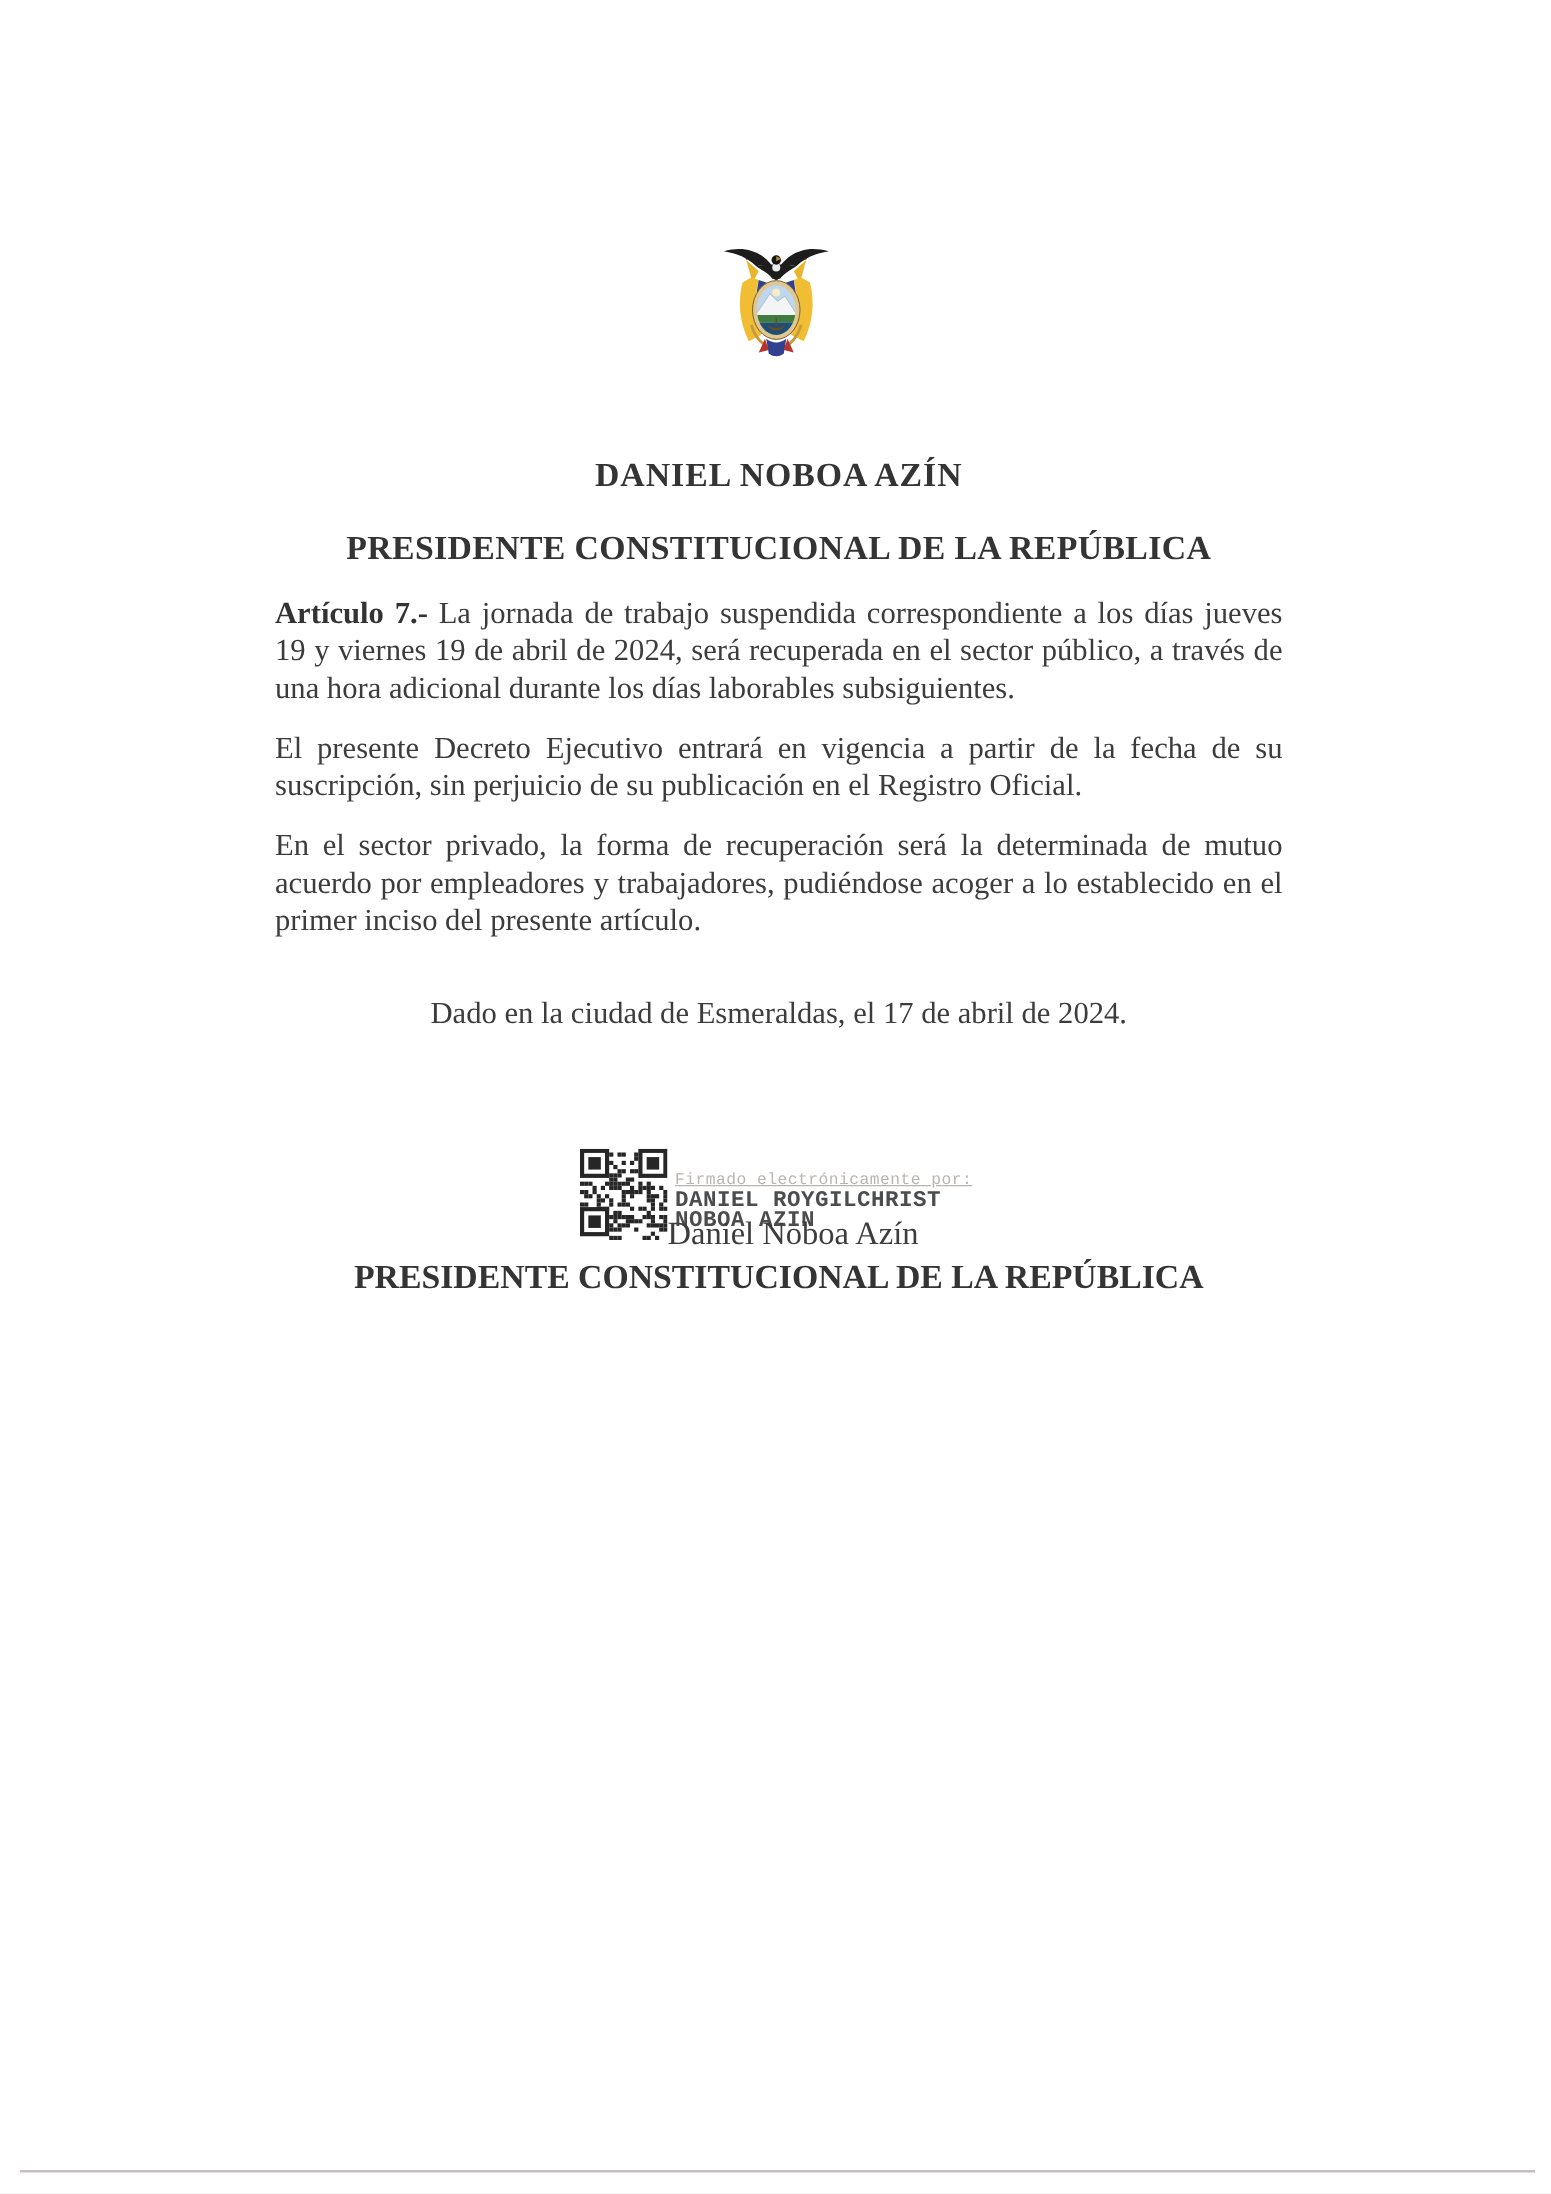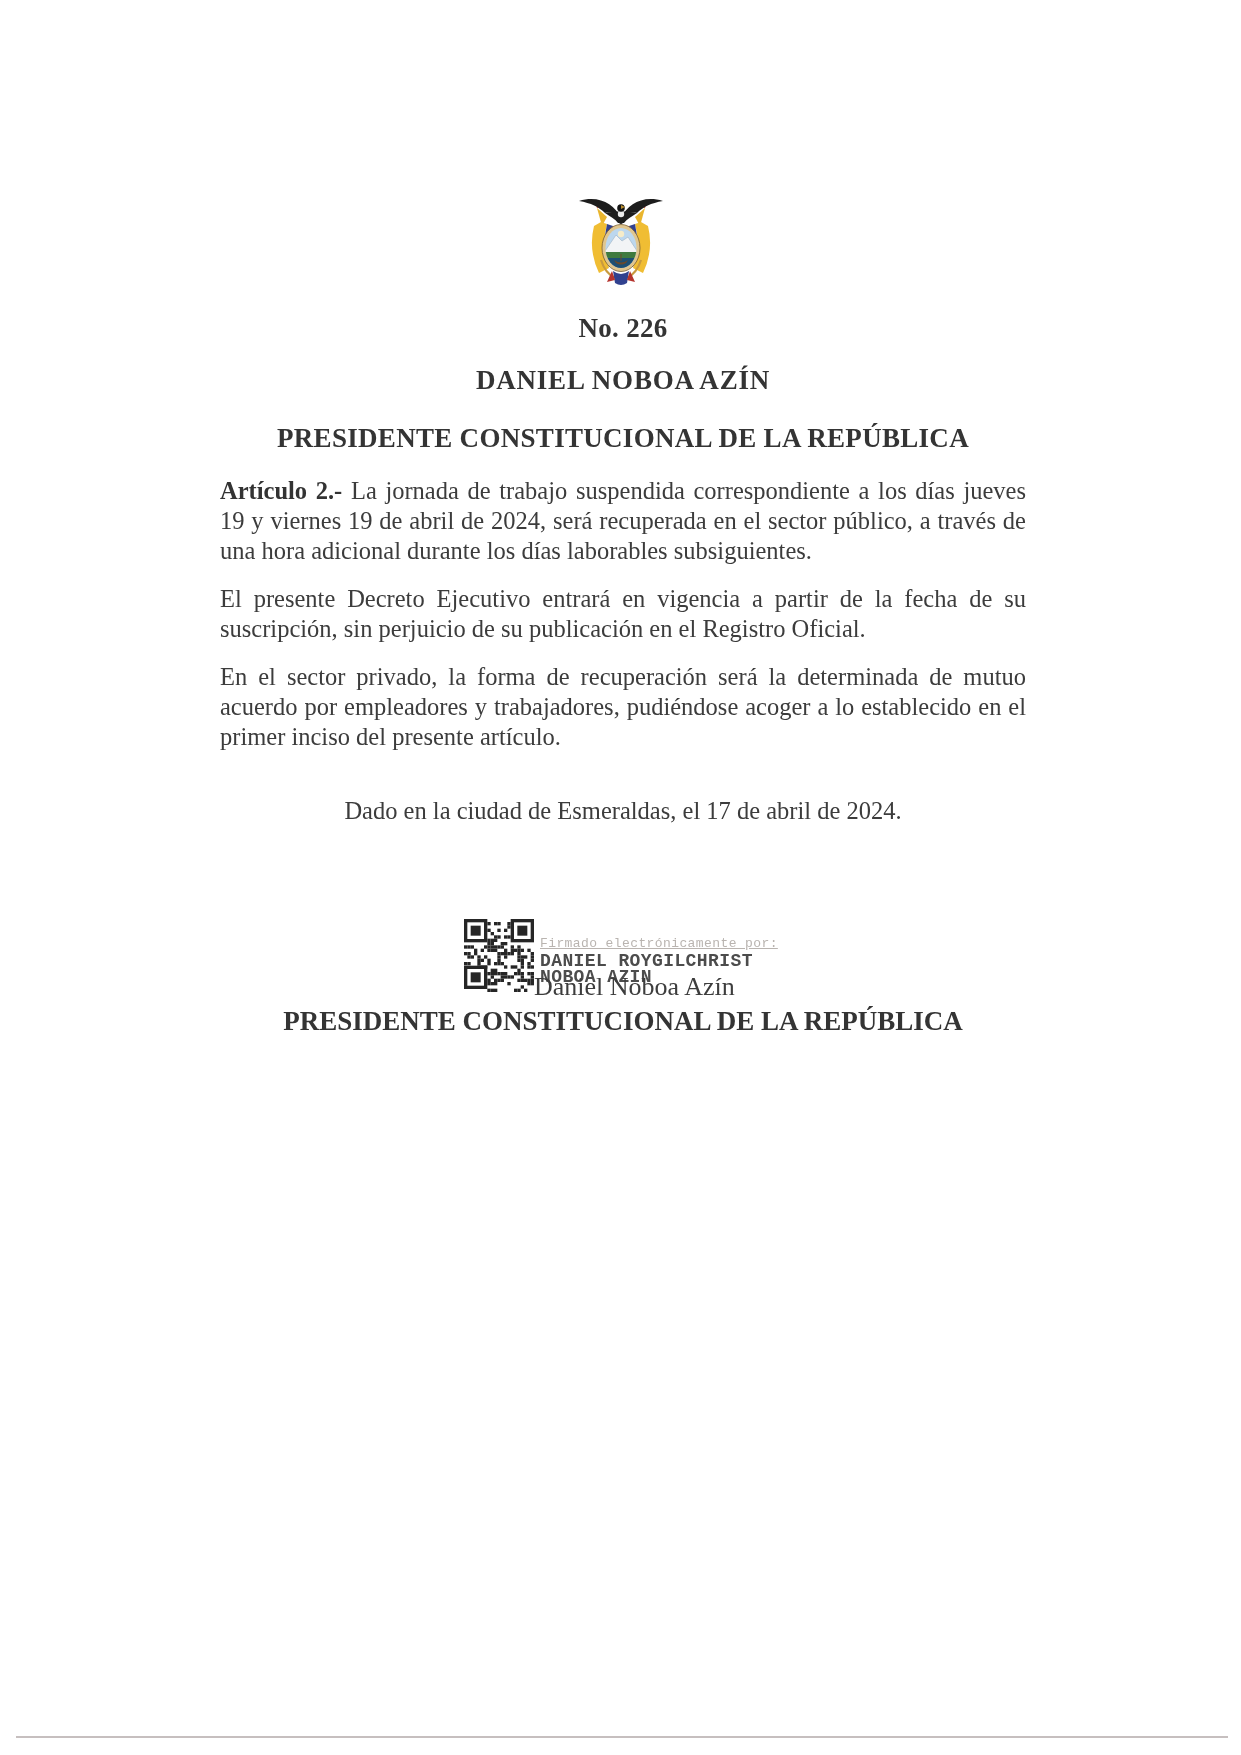--- a/index.html
+++ b/index.html
@@ -95,26 +95,25 @@
       <path fill="#1d1d1d" d="M50,28 C43,14 28,5 8,11 C20,13 28,17 34,23 C40,21 46,24 50,28 Z"></path>
       <path fill="#1d1d1d" d="M50,28 C57,14 72,5 92,11 C80,13 72,17 66,23 C60,21 54,24 50,28 Z"></path>
       <path fill="#1d1d1d" d="M34,23 C40,27 44,29 47,33 L53,33 C56,29 60,27 66,23 C58,21 42,21 34,23 Z"></path>
       <circle cx="50" cy="24" r="3.2" fill="#ececec"></circle>
       <circle cx="50" cy="18" r="3.8" fill="#151515"></circle>
       <path d="M50,15 L54,17 L50,19 Z" fill="#b98e2f"></path>
       <path d="M46,30 Q50,38 54,30 Q50,33 46,30 Z" fill="#1d1d1d"></path>
     </svg>
   </div>
 
-  <div class="centered-head decree-number">No. 226</div>
   <div class="centered-head author-name">DANIEL NOBOA AZÍN</div>
   <div class="centered-head author-title">PRESIDENTE CONSTITUCIONAL DE LA REPÚBLICA</div>
 
   <div class="text-flow">
-    <p><span class="lead">Artículo 2.-</span> <span>La jornada de trabajo suspendida correspondiente a los días jueves 19 y viernes 19 de abril de 2024, será recuperada en el sector público, a través de una hora adicional durante los días laborables subsiguientes.</span></p>
+    <p><span class="lead">Artículo 7.-</span> <span>La jornada de trabajo suspendida correspondiente a los días jueves 19 y viernes 19 de abril de 2024, será recuperada en el sector público, a través de una hora adicional durante los días laborables subsiguientes.</span></p>
     <p><span>El presente Decreto Ejecutivo entrará en vigencia a partir de la fecha de su suscripción, sin perjuicio de su publicación en el Registro Oficial.</span></p>
     <p><span>En el sector privado, la forma de recuperación será la determinada de mutuo acuerdo por empleadores y trabajadores, pudiéndose acoger a lo establecido en el primer inciso del presente artículo.</span></p>
     <p class="dateline">Dado en la ciudad de Esmeraldas, el 17 de abril de 2024.</p>
   </div>
 
   <div class="sig-block">
     <div class="qr">
       <svg id="qr-svg" width="70" height="74" viewBox="0 0 70 74" xmlns="http://www.w3.org/2000/svg">
           <rect x="0" y="0" width="23.333333333333336" height="23.333333333333336" fill="#262626"></rect>
           <rect x="3.3333333333333335" y="3.3333333333333335" width="16.666666666666668" height="16.666666666666668" fill="#fff"></rect>

